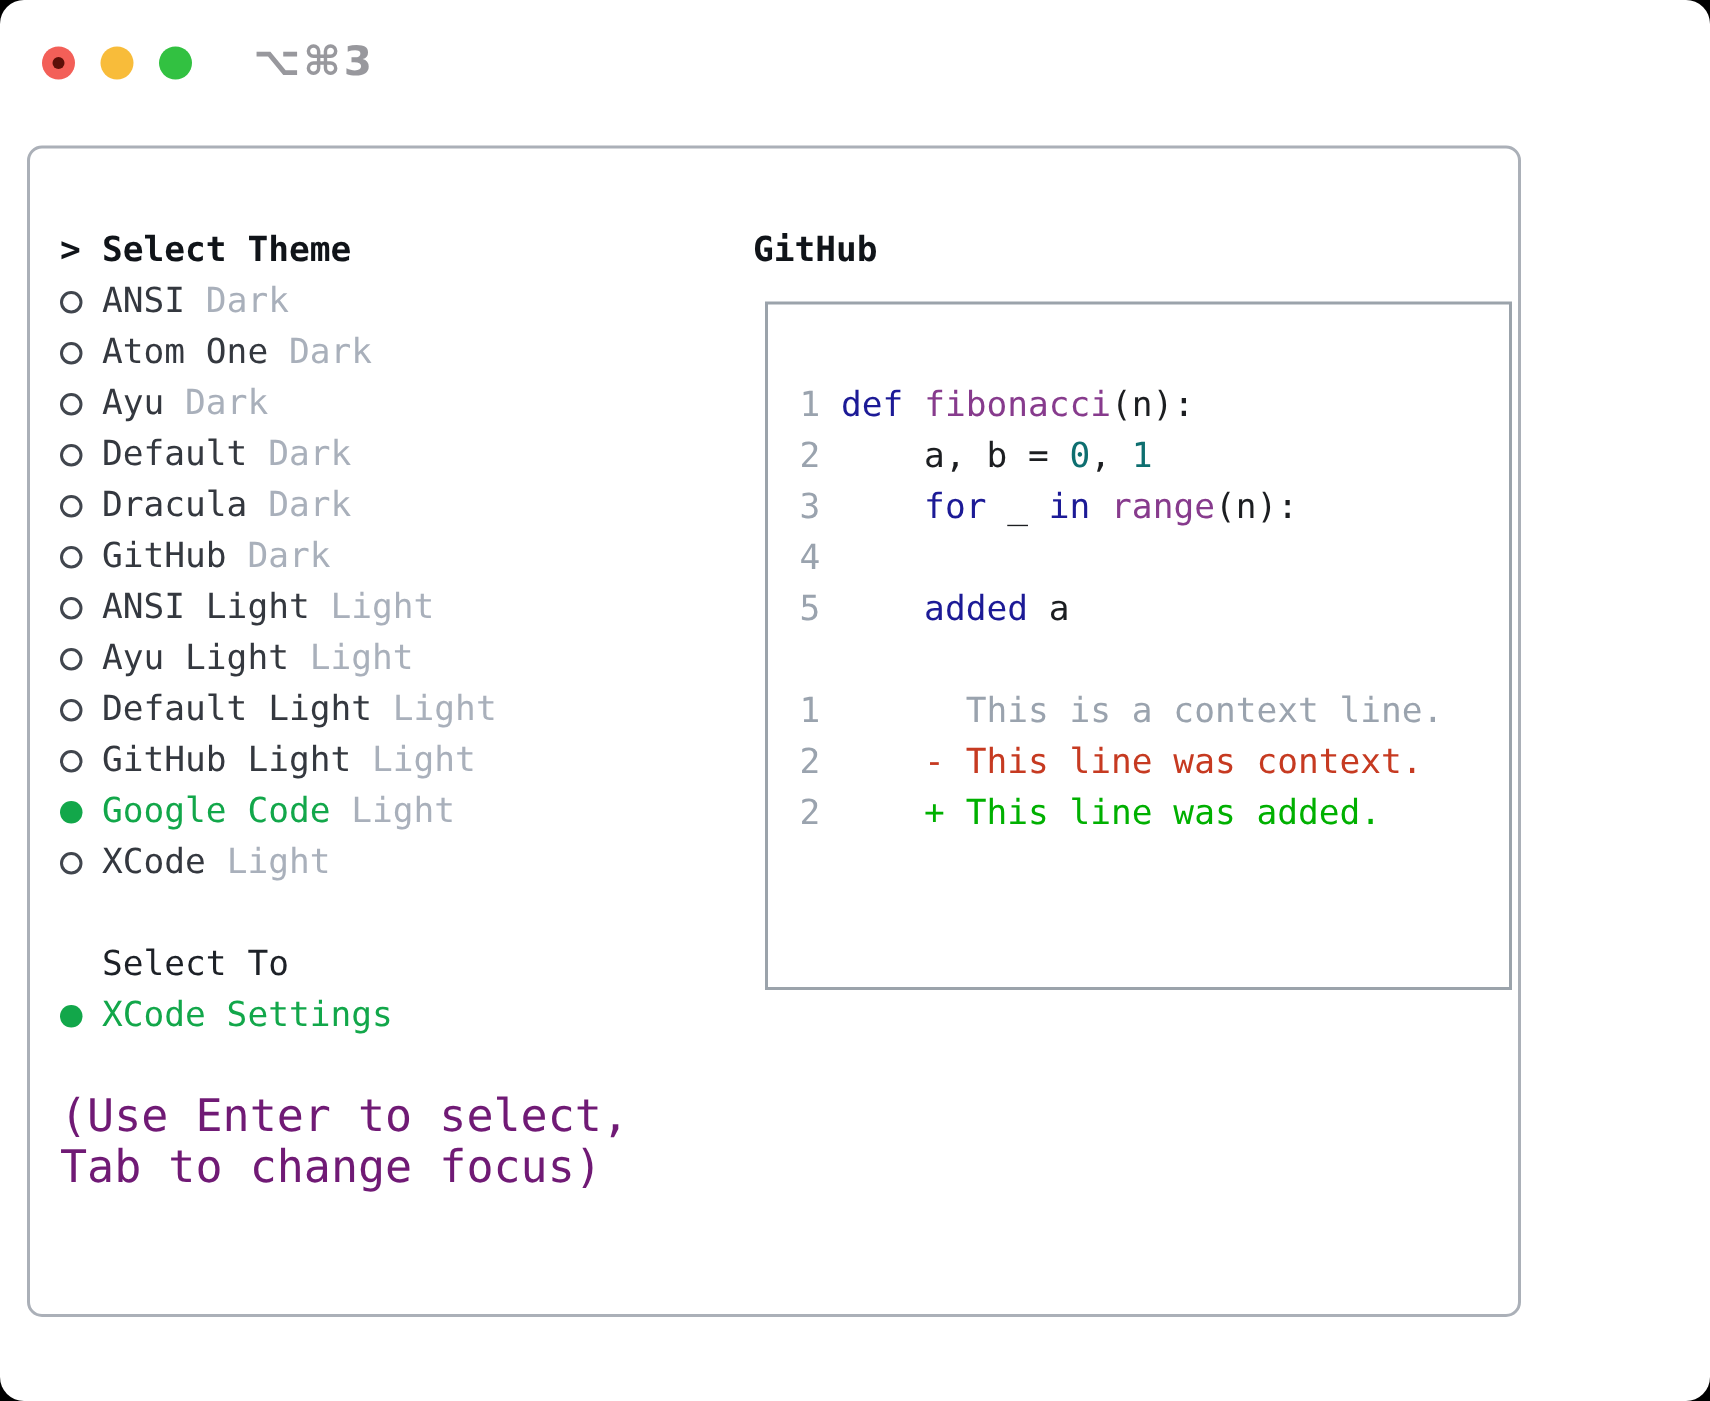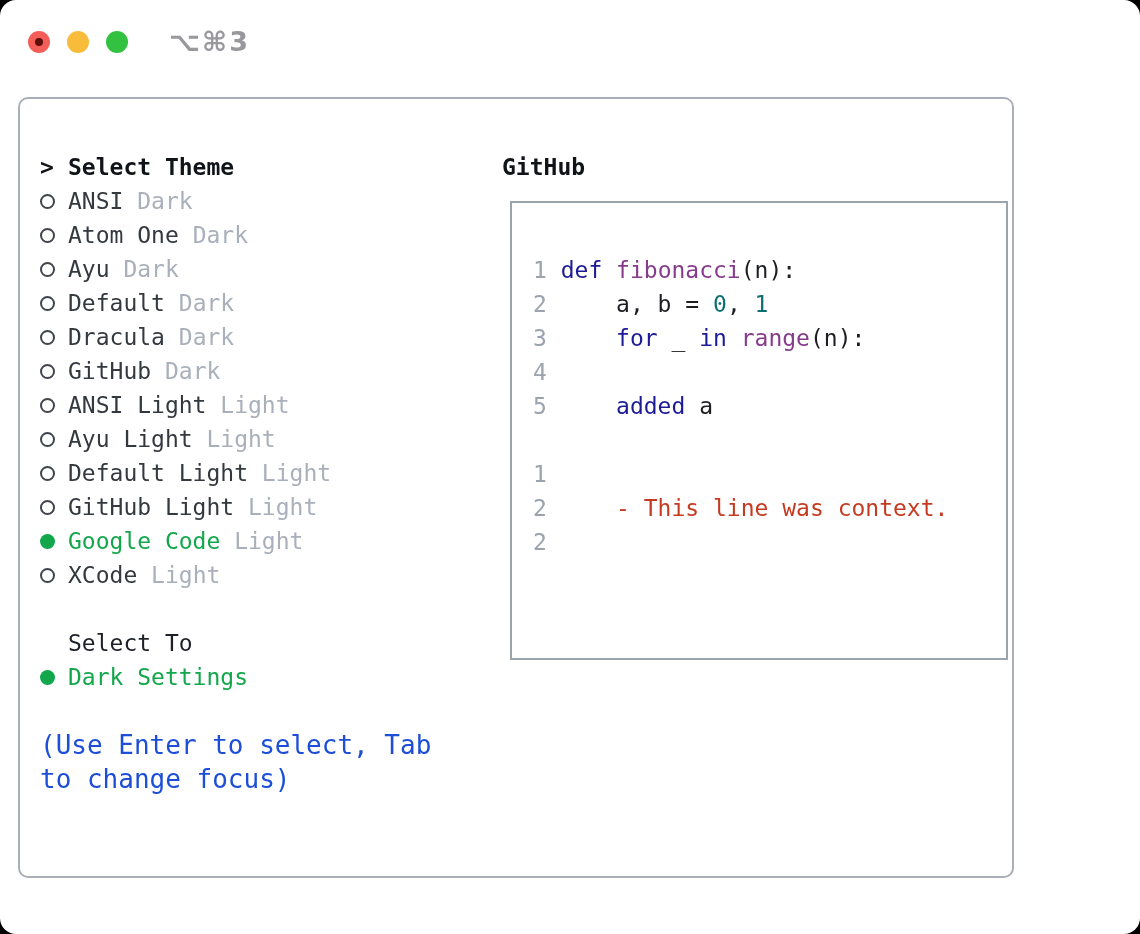--- a/index.html
+++ b/index.html
@@ -33,21 +33,21 @@
   .prompt{color:#101419;font-weight:bold;font-size:23px;}
   .hdr-text{color:#101419;font-weight:bold;}
   .item-name{color:#34383f;text-align:center;}
   .item-variant{color:#a9b0bb;}
   .item-name.sel{color:#12a74a;}
   
   .left-pane{position:absolute;left:20px;top:51px;}
   .spacer{height:34px;}
   .apply-hdr{color:#1d2127;}
   .hint{
-    width:410px;color:#1d4ed8;font-size:26px;line-height:34px;white-space:normal;
+    width:410px;color:#701a75;font-size:30px;line-height:34px;white-space:normal;
   }
   
   .preview-hdr{position:absolute;left:482px;top:51px;height:34px;display:flex;align-items:center;
     font-size:23px;font-weight:bold;color:#101419;}
   .preview-box{
     position:absolute;left:490px;top:102px;width:473px;height:405px;
     border:2px solid #9ba3ab;background:#fff;box-sizing:content-box;
     padding:50px 0 0 21px;overflow:hidden;
   }
   .line{height:34px;display:flex;align-items:center;font-size:23px;white-space:pre;}
@@ -98,38 +98,38 @@
         </div>
 
       <div class="spacer"></div>
 
       <div class="row">
         <span class="bullet-col"></span>
         <span class="apply-hdr">Select To</span>
       </div>
 
       <div id="apply-list">
-          <div class="row"><span class="bullet-col"><span class="radio-on"></span></span><span class="item-name sel">Dark Settings</span></div>
+          <div class="row"><span class="bullet-col"><span class="radio-on"></span></span><span class="item-name sel">XCode Settings</span></div>
         </div>
 
       <div class="spacer"></div>
 
       <div class="hint">(Use Enter to select, Tab to change focus)</div>
     </div>
 
     <div class="preview-hdr">GitHub</div>
 
     <div class="preview-box">
       <div id="preview-lines">
           <div class="line"><span class="ln">1</span><span class="tk-kwd">def</span><span class="tk-pln"> </span><span class="tk-typ">fibonacci</span><span class="tk-pln">(n):</span></div>
           <div class="line"><span class="ln">2</span><span class="tk-pln">    a, b = </span><span class="tk-lit">0</span><span class="tk-pln">, </span><span class="tk-lit">1</span></div>
           <div class="line"><span class="ln">3</span><span class="tk-pln">    </span><span class="tk-kwd">for</span><span class="tk-pln"> _ </span><span class="tk-kwd">in</span><span class="tk-pln"> </span><span class="tk-typ">range</span><span class="tk-pln">(n):</span></div>
           <div class="line"><span class="ln">4</span></div>
           <div class="line"><span class="ln">5</span><span class="tk-pln">    </span><span class="tk-kwd">added</span><span class="tk-pln"> a</span></div>
           <div class="line"><span class="ln"></span></div>
-          <div class="line"><span class="ln">1</span></div>
+          <div class="line"><span class="ln">1</span><span class="tk-ctx">      This is a context line.</span></div>
           <div class="line"><span class="ln">2</span><span class="tk-del">    - This line was context.</span></div>
-          <div class="line"><span class="ln">2</span></div>
+          <div class="line"><span class="ln">2</span><span class="tk-add">    + This line was added.</span></div>
         </div>
     </div>
 
   </div>
 </div>
 
 </body></html>

